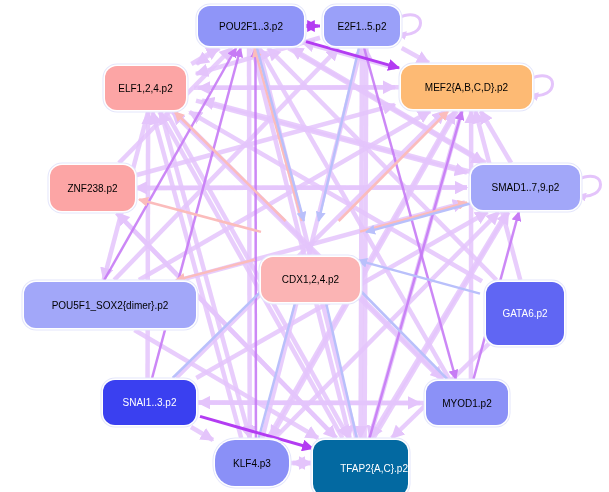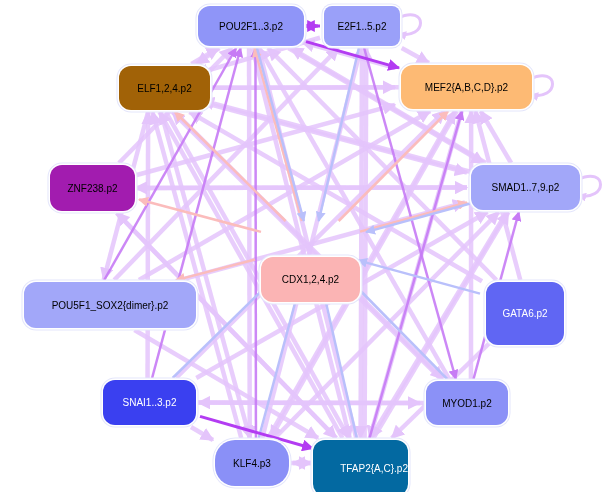--- a/index.html
+++ b/index.html
@@ -122,30 +122,30 @@
   <g id="loop-layer">
       <path d="M398,18 C428,4 428,40 398,34" fill="none" stroke="#e4c4fb" stroke-width="3" marker-end="url(#arrow-default)"></path>
       <path d="M530,79 C560,65 560,101 530,95" fill="none" stroke="#e4c4fb" stroke-width="3" marker-end="url(#arrow-default)"></path>
       <path d="M578,179.5 C608,165.5 608,201.5 578,195.5" fill="none" stroke="#e4c4fb" stroke-width="3" marker-end="url(#arrow-default)"></path>
     </g>
 </svg>
 
 <div class="node" style="left: 198px; top: 6px; width: 106px; height: 40px; background: rgb(143, 149, 248);">
     <span>POU2F1..3.p2</span>
   </div>
-<div class="node" style="left: 324px; top: 6px; width: 76px; height: 40px; background: rgb(154, 160, 249); border-radius: 8px;">
+<div class="node" style="left: 324px; top: 6px; width: 76px; height: 40px; background: rgb(154, 160, 249);">
     <span>E2F1..5.p2</span>
   </div>
 <div class="node" style="left: 401px; top: 65px; width: 131px; height: 44px; background: #fdba74;">
     <span>MEF2{A,B,C,D}.p2</span>
   </div>
-<div class="node" style="left: 105px; top: 66px; width: 91px; height: 44px; background: #a16207; margin-left: 14px;">
+<div class="node" style="left: 105px; top: 66px; width: 81px; height: 44px; background: #fca5a5;">
     <span>ELF1,2,4.p2</span>
   </div>
-<div class="node" style="left: 50px; top: 165px; width: 85px; height: 46px; background: #a21caf;">
+<div class="node" style="left: 50px; top: 165px; width: 85px; height: 46px; background: #fca5a5;">
     <span>ZNF238.p2</span>
   </div>
 <div class="node" style="left: 471px; top: 165px; width: 109px; height: 45px; background: rgb(162, 167, 249);">
     <span>SMAD1..7,9.p2</span>
   </div>
 <div class="node" style="left: 261px; top: 223px; width: 99px; height: 45px; background: rgb(251, 180, 180); margin-top: 34px;">
     <span>CDX1,2,4.p2</span>
   </div>
 <div class="node" style="left: 6px; top: 282px; width: 172px; height: 46px; background: rgb(162, 167, 249); margin-left: 18px;">
     <span>POU5F1_SOX2{dimer}.p2</span>

